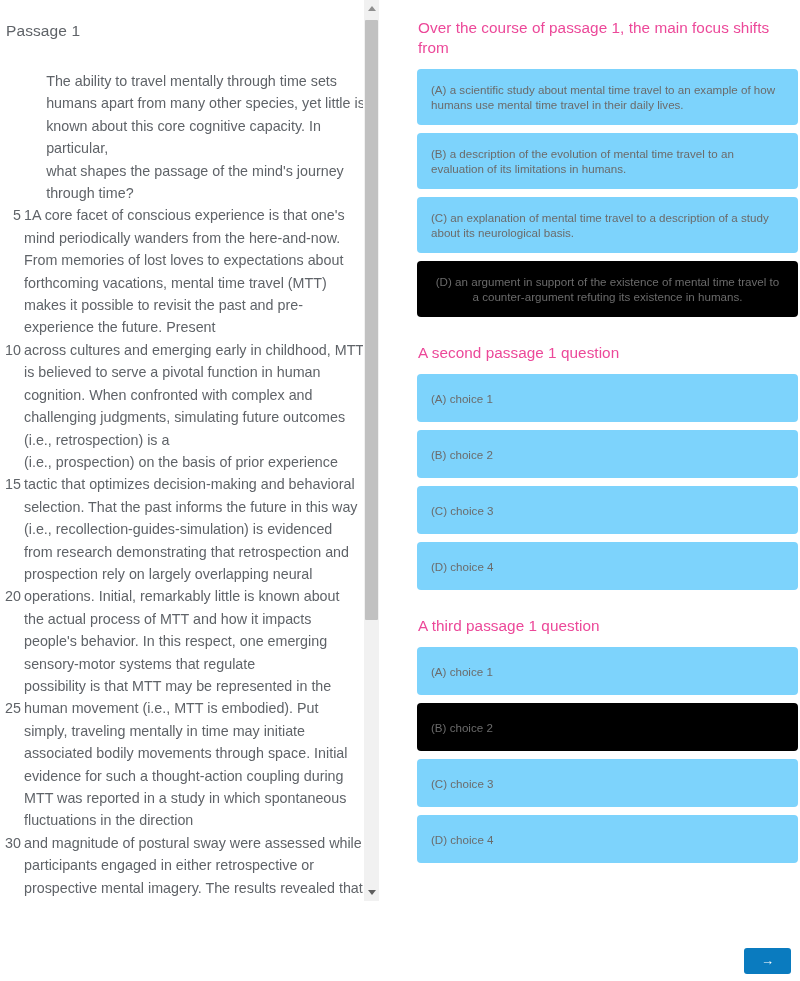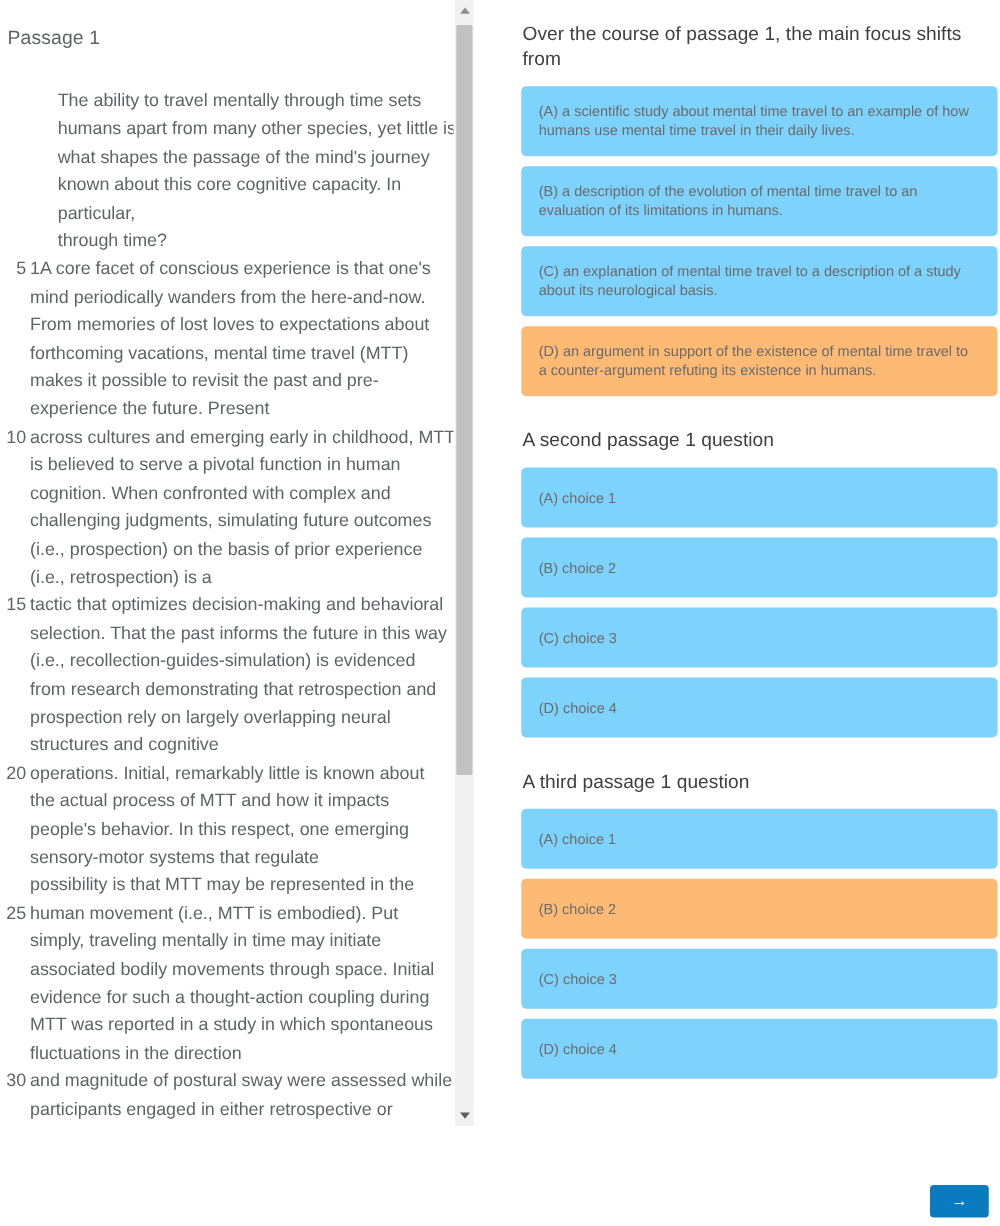--- a/index.html
+++ b/index.html
@@ -124,41 +124,41 @@
     background: #ffffff;
     padding: 18px 2px 0 7px;
     overflow: hidden;
   }
 
   .question-block { margin-bottom: 26px; }
 
   .question-prompt {
     font-size: 15.3px;
     font-weight: 400;
-    color: #404040;
+    color: #ec4899;
     line-height: 20px;
     margin: 0 0 11px 0;
     padding-left: 1px;
     letter-spacing: 0.05px;
   }
 
   .choice {
     background: #7dd3fc;
     border-radius: 4px;
     padding: 13px 14px;
     margin-bottom: 8px;
     min-height: 48px;
     display: flex;
     align-items: center;
     font-size: 11.6px;
     line-height: 15px;
     color: #6b6b6b;
     cursor: pointer;
   }
-  .choice.hl { background: #fdba74; }
+  .choice.hl { background: #000000; text-align: center; }
   .choice-text { display: block; }
 
   
   #footer-bar {
     position: absolute;
     left: 0; bottom: 0;
     width: 800px;
     height: 51px;
     background: #ffffff;
   }
@@ -194,25 +194,25 @@
           <div class="p-line">
             <span class="p-num"></span>
             <span class="p-text p-indent">The ability to travel mentally through time sets</span>
           </div>
           <div class="p-line">
             <span class="p-num"></span>
             <span class="p-text p-indent">humans apart from many other species, yet little is</span>
           </div>
           <div class="p-line">
             <span class="p-num"></span>
+            <span class="p-text p-indent">known about this core cognitive capacity. In particular,</span>
+          </div>
+          <div class="p-line">
+            <span class="p-num"></span>
             <span class="p-text p-indent">what shapes the passage of the mind's journey</span>
-          </div>
-          <div class="p-line">
-            <span class="p-num"></span>
-            <span class="p-text p-indent">known about this core cognitive capacity. In particular,</span>
           </div>
           <div class="p-line">
             <span class="p-num"></span>
             <span class="p-text p-indent">through time?</span>
           </div>
           <div class="p-line">
             <span class="p-num">5</span>
             <span class="p-text">1A core facet of conscious experience is that one's</span>
           </div>
           <div class="p-line">
@@ -246,49 +246,45 @@
           <div class="p-line">
             <span class="p-num"></span>
             <span class="p-text">cognition. When confronted with complex and</span>
           </div>
           <div class="p-line">
             <span class="p-num"></span>
             <span class="p-text">challenging judgments, simulating future outcomes</span>
           </div>
           <div class="p-line">
             <span class="p-num"></span>
+            <span class="p-text">(i.e., retrospection) is a</span>
+          </div>
+          <div class="p-line">
+            <span class="p-num"></span>
             <span class="p-text">(i.e., prospection) on the basis of prior experience</span>
-          </div>
-          <div class="p-line">
-            <span class="p-num"></span>
-            <span class="p-text">(i.e., retrospection) is a</span>
           </div>
           <div class="p-line">
             <span class="p-num">15</span>
             <span class="p-text">tactic that optimizes decision-making and behavioral</span>
           </div>
           <div class="p-line">
             <span class="p-num"></span>
             <span class="p-text">selection. That the past informs the future in this way</span>
           </div>
           <div class="p-line">
             <span class="p-num"></span>
             <span class="p-text">(i.e., recollection-guides-simulation) is evidenced</span>
           </div>
           <div class="p-line">
             <span class="p-num"></span>
             <span class="p-text">from research demonstrating that retrospection and</span>
           </div>
           <div class="p-line">
             <span class="p-num"></span>
             <span class="p-text">prospection rely on largely overlapping neural</span>
-          </div>
-          <div class="p-line">
-            <span class="p-num"></span>
-            <span class="p-text">structures and cognitive</span>
           </div>
           <div class="p-line">
             <span class="p-num">20</span>
             <span class="p-text">operations. Initial, remarkably little is known about</span>
           </div>
           <div class="p-line">
             <span class="p-num"></span>
             <span class="p-text">the actual process of MTT and how it impacts</span>
           </div>
           <div class="p-line">

